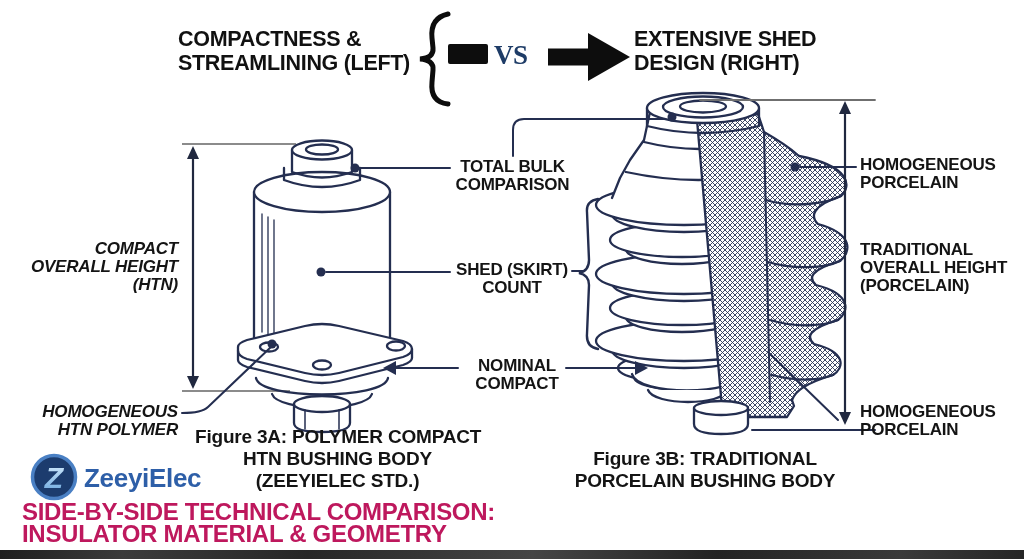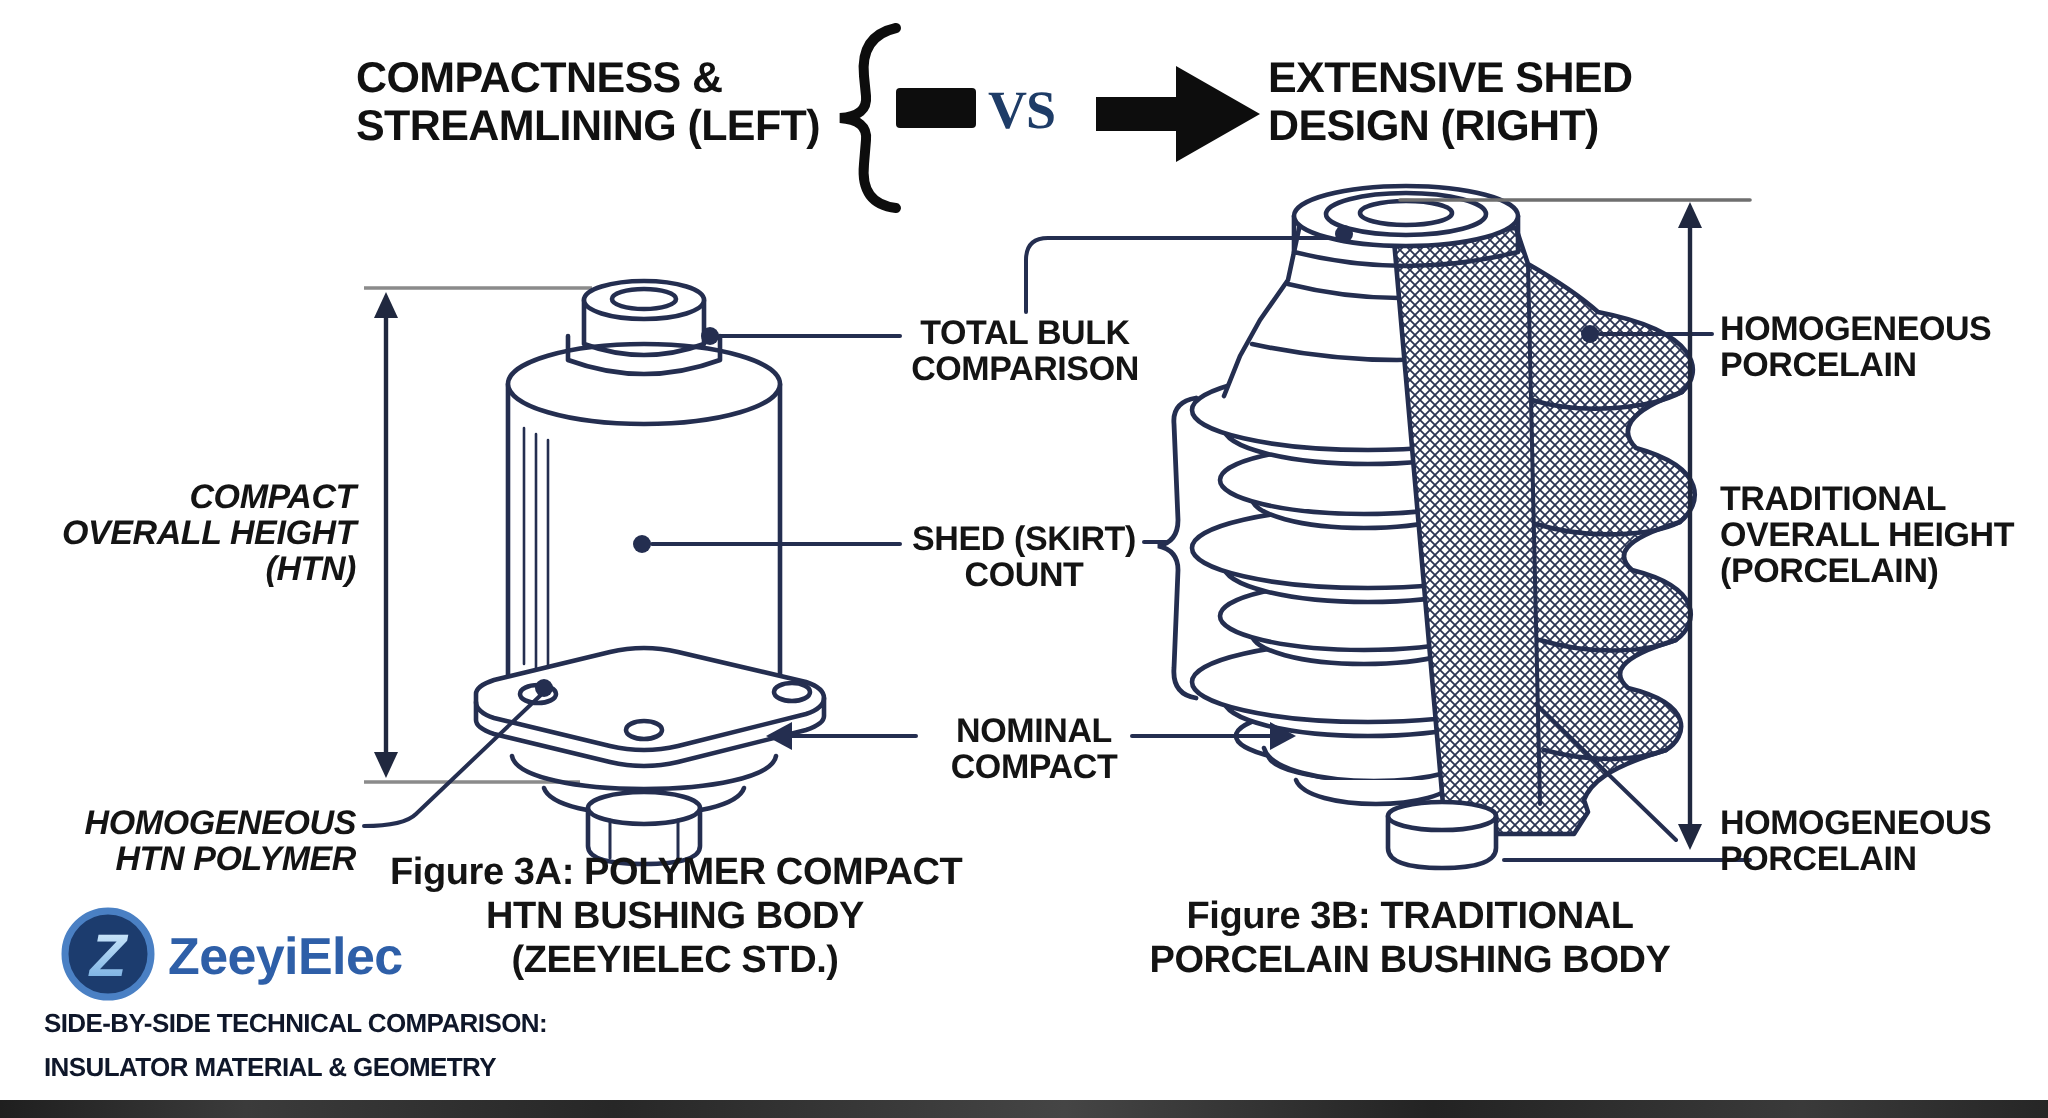--- a/index.html
+++ b/index.html
@@ -22,22 +22,22 @@
   }
   .caption{
     position:absolute; font-weight:700; color:#141414;
     font-size:19px; line-height:22px; letter-spacing:-0.2px; text-align:center; white-space:nowrap;
   }
   .vs{
     position:absolute; font-weight:700; color:#1e3c67;
     font-size:27px; letter-spacing:-0.5px;font-family:Liberation Serif, serif;
   }
   .footer{
-    position:absolute; font-weight:700; color:#0f172a;
-    font-size:13px; line-height:21.5px; letter-spacing:-0.3px; white-space:nowrap;
+    position:absolute; font-weight:700; color:#be185d;
+    font-size:24px; line-height:21.5px; letter-spacing:-0.3px; white-space:nowrap;
   }
   .logo-text{
     position:absolute; font-weight:700; color:#2e5fa8;
     font-size:26px; letter-spacing:-0.3px; white-space:nowrap;
   }
   .edge-strip{
     position:absolute; left:0; right:0; bottom:0; height:9px;
     background:linear-gradient(90deg,#1f1f1f 0%,#3b3b3b 12%,#272727 30%,#454545 52%,#232323 70%,#3a3a3a 88%,#262626 100%);
   }
 </style>

